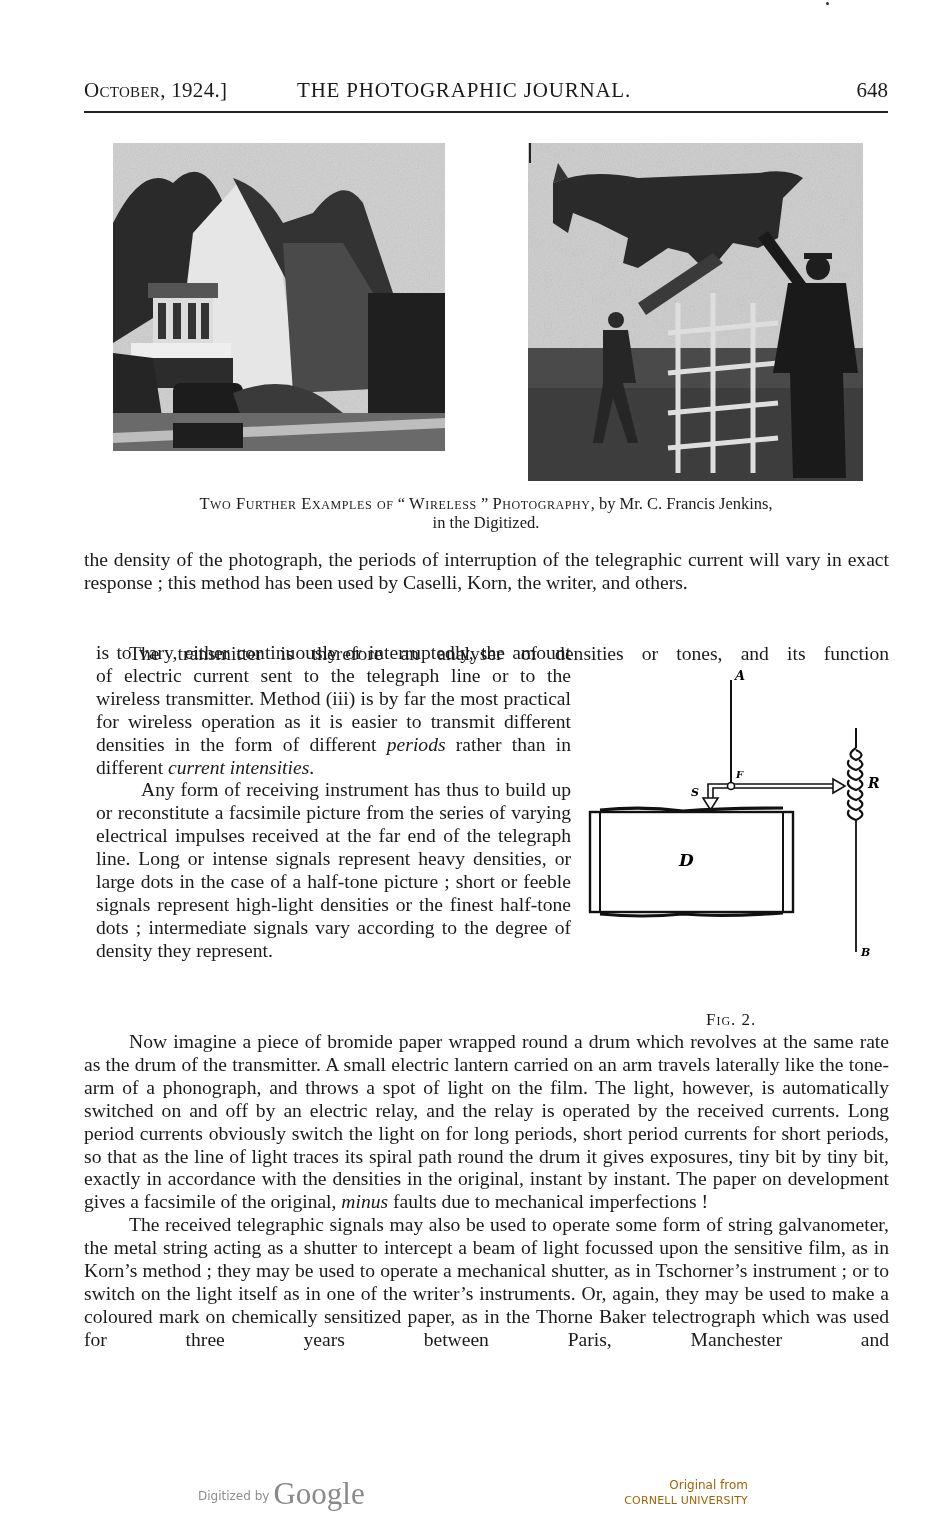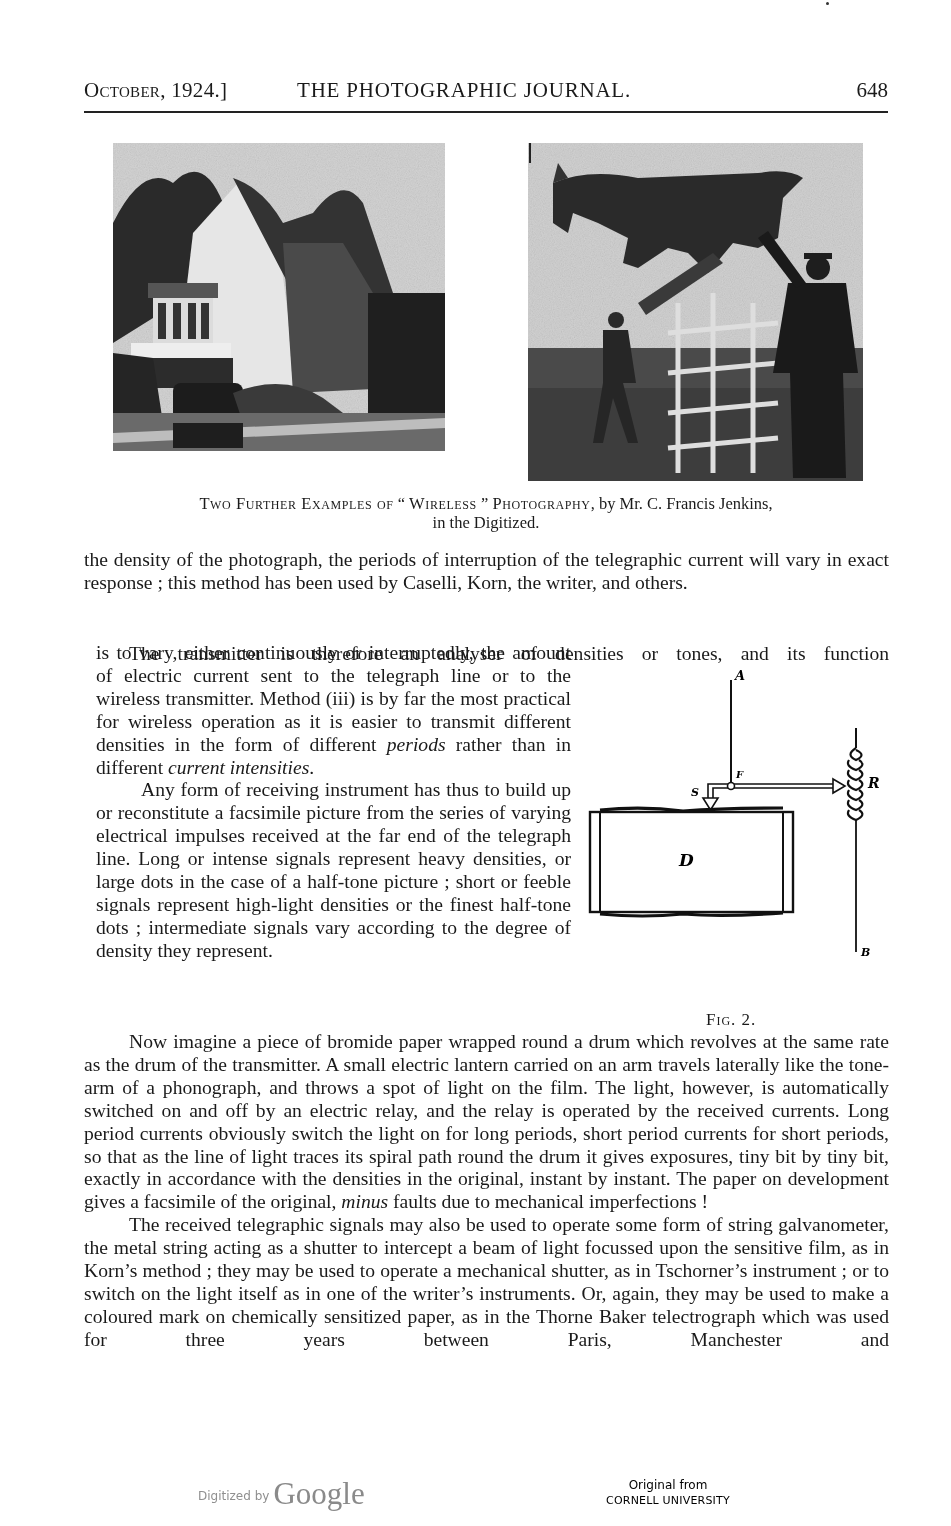--- a/index.html
+++ b/index.html
@@ -38,22 +38,22 @@
   .figure svg { width: 300px; height: 315px; display: block; }
   .fig-caption { position: absolute; left: 706px; top: 982px; font-size: 17px;
                  font-variant: small-caps; letter-spacing: 1px; margin-top: 28px; }
   .fig-label { font-family: "DejaVu Serif", serif; font-style: italic; font-weight: bold; }
 
   
   .footer-google { position: absolute; left: 198px; top: 1476px; color: #8f8f8f;
                    font-family: "DejaVu Sans", sans-serif; }
   .footer-google .small { font-size: 12px; vertical-align: 4px; }
   .footer-google .logo { font-family: "Liberation Serif", serif; font-size: 31px; color: #8a8a8a; margin-left: 4px; }
-  .footer-source { position: absolute; left: 588px; top: 1478px; width: 160px; text-align: center;
-                   color: #000000; font-family: "DejaVu Sans", sans-serif; font-size: 12px; line-height: 15px; }
+  .footer-source { position: absolute; left: 588px; top: 1478px; width: 160px; text-align: right;
+                   color: #a16207; font-family: "DejaVu Sans", sans-serif; font-size: 12px; line-height: 15px; }
   .footer-source .inst { font-size: 11px; letter-spacing: 0.2px; }
   .speck { position: absolute; width: 3px; height: 3px; border-radius: 50%; background: #333; }
 </style>
 </head>
 <body>
 
 <div class="page">
 
   <div class="running-head">
     <span class="rh-date">October, 1924.]</span>

